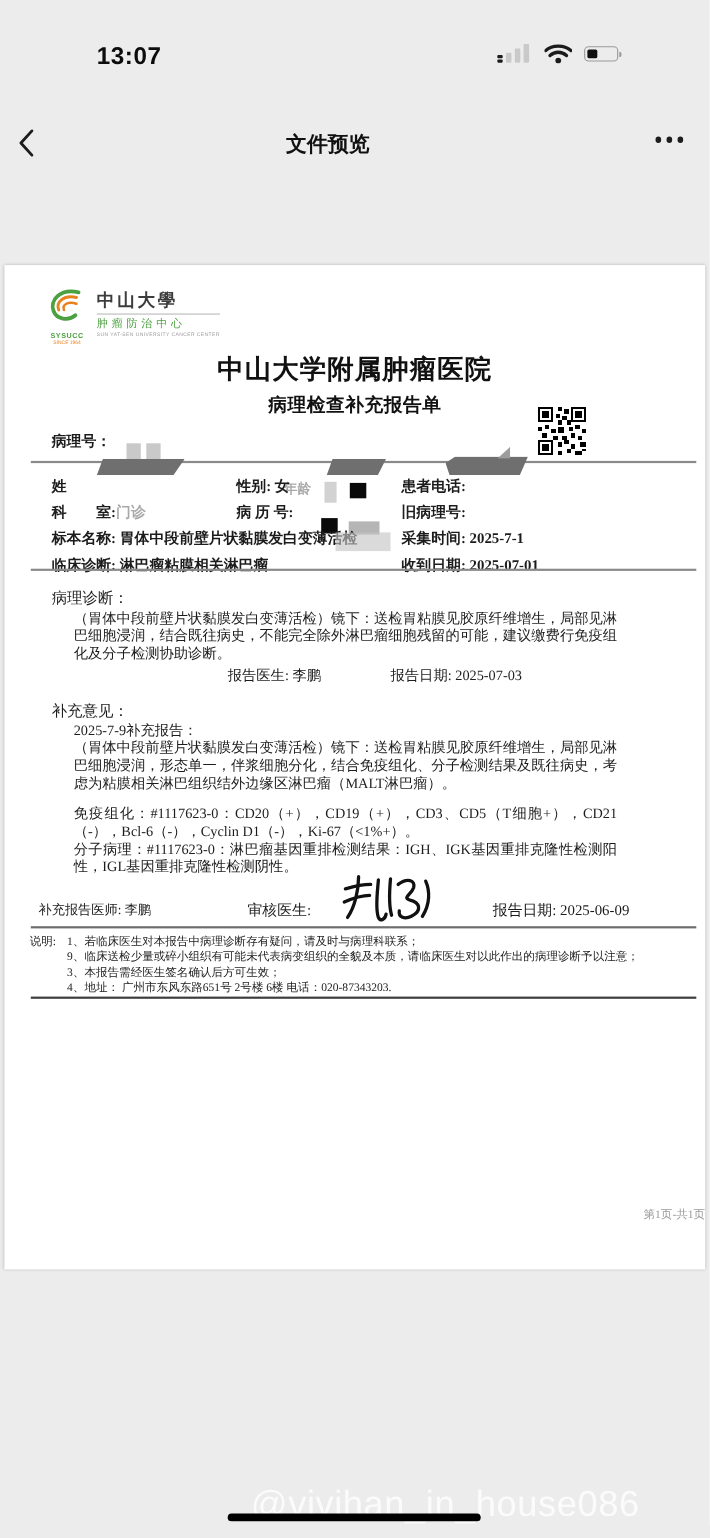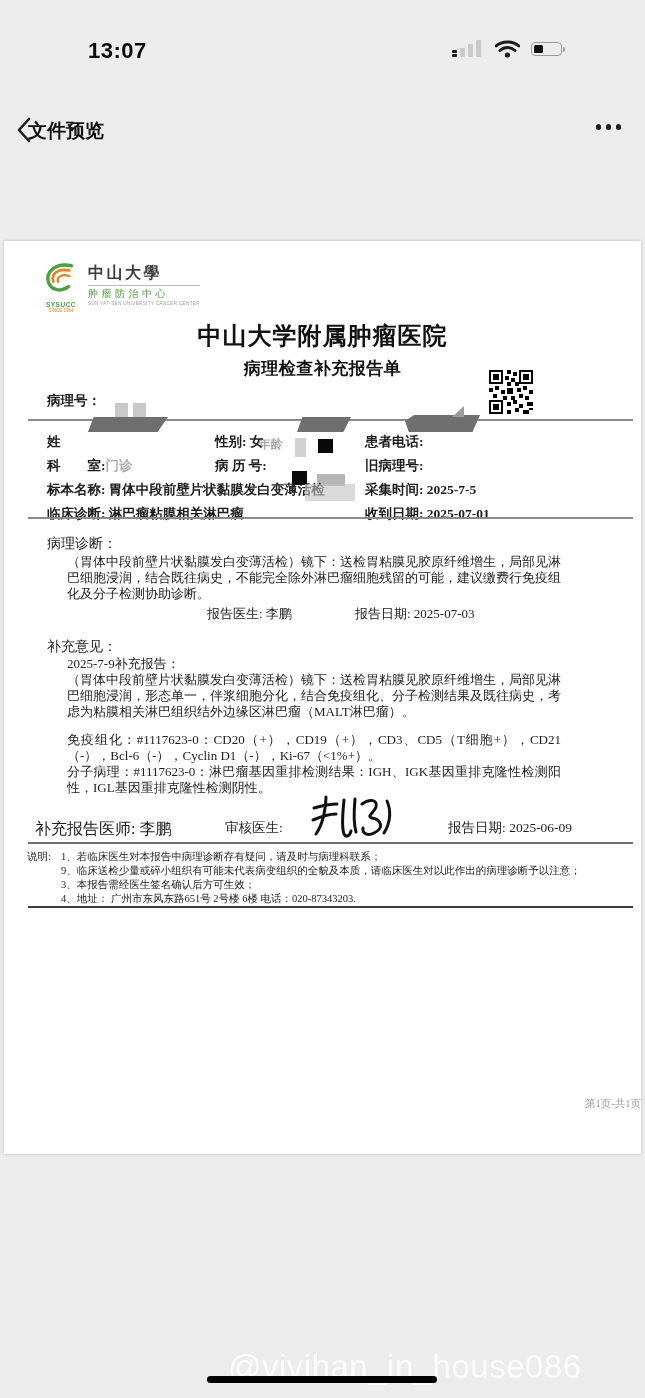--- a/index.html
+++ b/index.html
@@ -10,21 +10,21 @@
   
   .time { position:absolute; left:88px; top:38px; font-size:22px; font-weight:700; letter-spacing:.5px; color:#0c0c0c; }
   .statusicons { position:absolute; left:452px; top:40px; display:flex; align-items:center; gap:11px; }
   .battery { position:relative; width:31px; height:14px; border:1.5px solid #9a9a9a; border-radius:4px; }
   .battery .fill { position:absolute; left:2px; top:2px; width:9px; height:8px; background:#101010; border-radius:1.5px; }
   .battery .nub { position:absolute; right:-4px; top:4px; width:2.5px; height:5px; background:#9a9a9a; border-radius:0 2px 2px 0; }
 
   
   .navbar { position:absolute; left:0; top:112px; width:645px; height:40px; }
   .back { position:absolute; left:16px; top:4px; width:34px; height:34px; cursor:pointer; }
-  .navtitle { position:absolute; left:0; top:6px; width:596px; text-align:left; font-size:19px; font-weight:600; color:#101010;margin-left:28px; }
+  .navtitle { position:absolute; left:0; top:6px; width:596px; text-align:center; font-size:19px; font-weight:600; color:#101010; }
   .more { position:absolute; right:24px; top:12px; display:flex; gap:4.5px; cursor:pointer; }
   .more i { width:5.5px; height:5.5px; border-radius:50%; background:#1d1d1d; }
 
   
   .page { position:absolute; left:4px; top:241px; width:637px; height:913px; background:#ffffff;
           box-shadow:0 0 3px rgba(0,0,0,.22); font-family:"Liberation Serif","DejaVu Serif",serif; }
   .abs { position:absolute; }
   .hline { position:absolute; left:24px; width:605px; background:#8a8a8a; height:1.5px; }
 
   
@@ -201,21 +201,21 @@
     <div class="prow" style="top:216px;">
       <span class="c1"><span>科　　室:</span><span class="ghost">门诊</span></span>
       <span class="c2">病 历 号:</span>
       <span class="c3">旧病理号:</span>
     </div>
     <div class="blk" style="left:288px; top:230px; width:15px; height:14px;"></div>
     <div class="red-light" style="left:313px; top:233px; width:28px; height:12px; background:#b5b5b5;"></div>
 
     <div class="prow" style="top:240px;">
       <span class="c1">标本名称: 胃体中段前壁片状黏膜发白变薄活检</span>
-      <span class="c3">采集时间: 2025-7-5</span>
+      <span class="c3">采集时间: 2025-7-1</span>
     </div>
     <div class="red-light" style="left:301px; top:243px; width:50px; height:17px; background:rgba(196,196,196,.62);"></div>
 
     <div class="prow" style="top:264px;">
       <span class="c1">临床诊断: 淋巴瘤粘膜相关淋巴瘤</span>
       <span class="c3">收到日期: 2025-07-01</span>
     </div>
 
     <div class="hline" style="top:276px;"></div>
 
@@ -227,21 +227,21 @@
     <span class="inline-lab" style="left:351px; top:364px;">报告日期: 2025-07-03</span>
 
     <div class="sec-h" style="top:397px;">补充意见：</div>
     <div class="para" style="top:415px;">
       <p>2025-7-9补充报告：</p>
       <p>（胃体中段前壁片状黏膜发白变薄活检）镜下：送检胃粘膜见胶原纤维增生，局部见淋巴细胞浸润，形态单一，伴浆细胞分化，结合免疫组化、分子检测结果及既往病史，考虑为粘膜相关淋巴组织结外边缘区淋巴瘤（MALT淋巴瘤）。</p>
       <p class="gap">免疫组化：#1117623-0：CD20（+），CD19（+），CD3、CD5（T细胞+），CD21（-），Bcl-6（-），Cyclin D1（-），Ki-67（&lt;1%+）。</p>
       <p>分子病理：#1117623-0：淋巴瘤基因重排检测结果：IGH、IGK基因重排克隆性检测阳性，IGL基因重排克隆性检测阴性。</p>
     </div>
 
-    <span class="inline-lab" style="left:31px; top:578px; font-size:16px;">补充报告医师: 李鹏</span>
+    <span class="inline-lab" style="left:31px; top:578px; font-size:12px;">补充报告医师: 李鹏</span>
     <span class="inline-lab" style="left:221px; top:578px; font-size:13.5px;">审核医生:</span>
     <svg class="abs" style="left:306px; top:551px;" width="88" height="48" viewBox="0 0 88 48">
       <g stroke="#111" stroke-width="3" fill="none" stroke-linecap="round" stroke-linejoin="round">
         <path d="M4 16 C11 14 20 12 27 12"></path>
         <path d="M16 5 C16 16 13 32 6 42"></path>
         <path d="M3 28 C10 25 19 22 26 22"></path>
         <path d="M34 8 C33 20 31 34 34 42 C36 46 40 44 41 39"></path>
         <path d="M45 7 C44 18 43 30 46 40"></path>
         <path d="M52 12 C60 6 68 8 66 15 C64 21 56 24 62 26 C72 28 74 36 64 41 C58 44 52 42 53 36"></path>
         <path d="M77 9 C81 18 81 30 74 41"></path>

